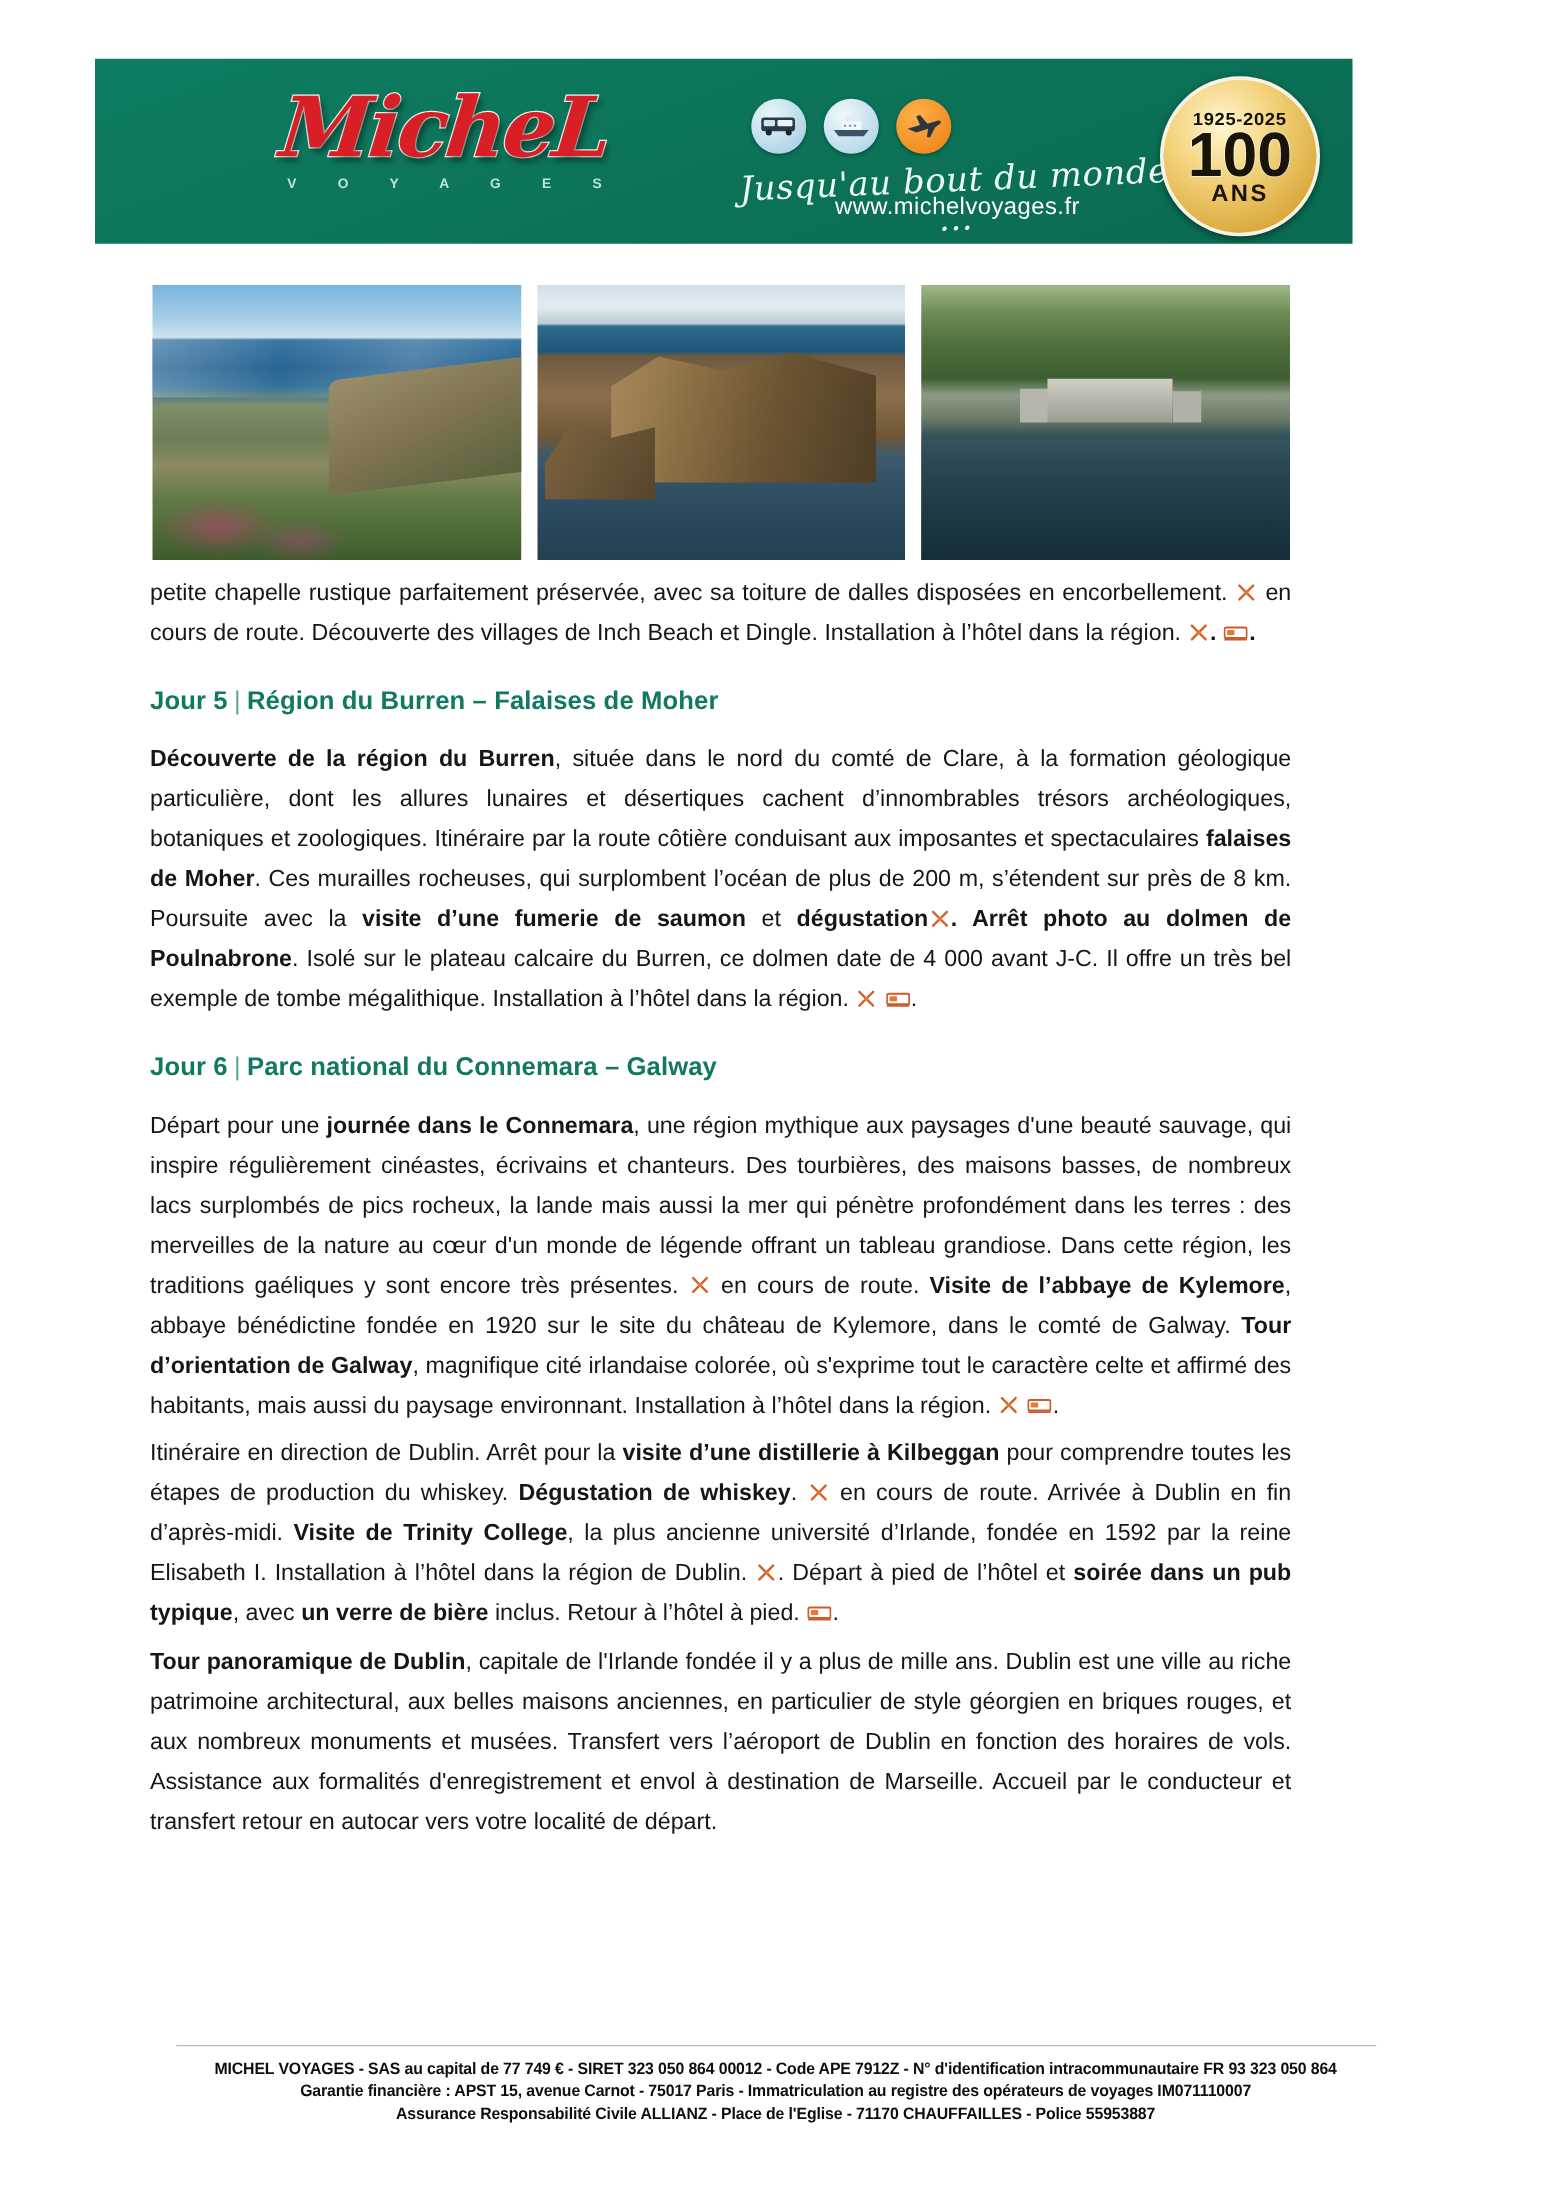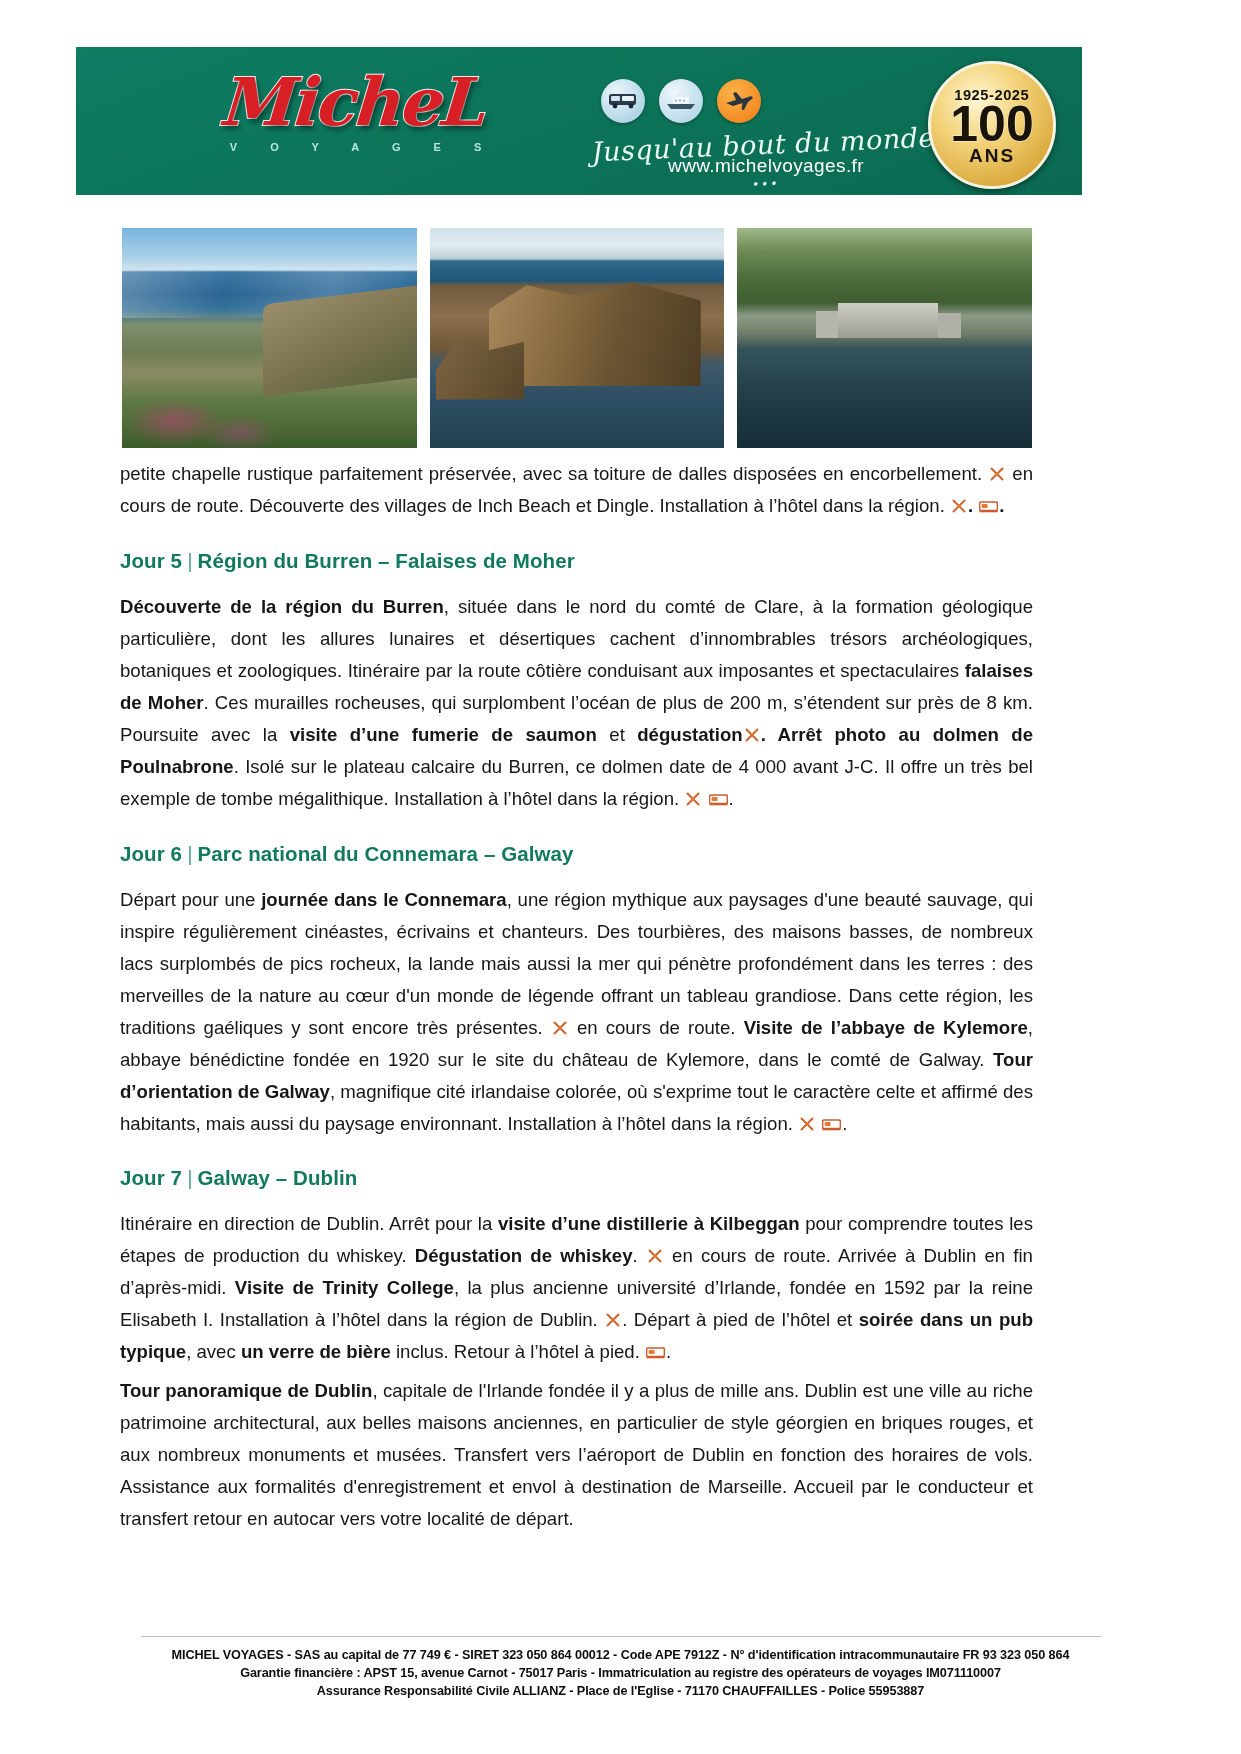--- a/index.html
+++ b/index.html
@@ -442,23 +442,20 @@
           </svg>
       </span> <span class="ico ico-bed">
         <svg width="19" height="13" viewBox="0 0 19 13">
             <rect x="0.5" y="2" width="18" height="8.5" rx="1.6" fill="none" stroke="#cf5b2c" stroke-width="1.7"></rect>
             <rect x="2.6" y="4" width="6" height="4" rx="1" fill="#e07b36"></rect>
             <line x1="0.5" y1="11.6" x2="18.5" y2="11.6" stroke="#cf5b2c" stroke-width="1.4"></line>
           </svg>
       </span>.
     </p>
 
-    <h2 class="day-heading">
-      <span>Jour 7</span><span class="sep">|</span><span>Galway – Dublin</span>
-    </h2>
     <p class="body-text">
       <span>Itinéraire en direction de Dublin. Arrêt pour la </span><b>visite d’une distillerie à Kilbeggan</b><span> pour comprendre toutes les étapes de production du whiskey. </span><b>Dégustation de whiskey</b><span>. </span><span class="ico ico-meal">
         <svg width="16" height="16" viewBox="0 0 16 16">
             <g stroke="#d2622a" stroke-width="1.9" stroke-linecap="round">
               <line x1="2.5" y1="2.5" x2="13.5" y2="13.5"></line>
               <line x1="13.5" y1="2.5" x2="2.5" y2="13.5"></line>
             </g>
             <circle cx="8" cy="8" r="1.7" fill="#e07b36"></circle>
           </svg>
       </span><span> en cours de route. Arrivée à Dublin en fin d’après-midi. </span><b>Visite de Trinity College</b><span>, la plus ancienne université d’Irlande, fondée en 1592 par la reine Elisabeth I. Installation à l’hôtel dans la région de Dublin. </span><span class="ico ico-meal">

